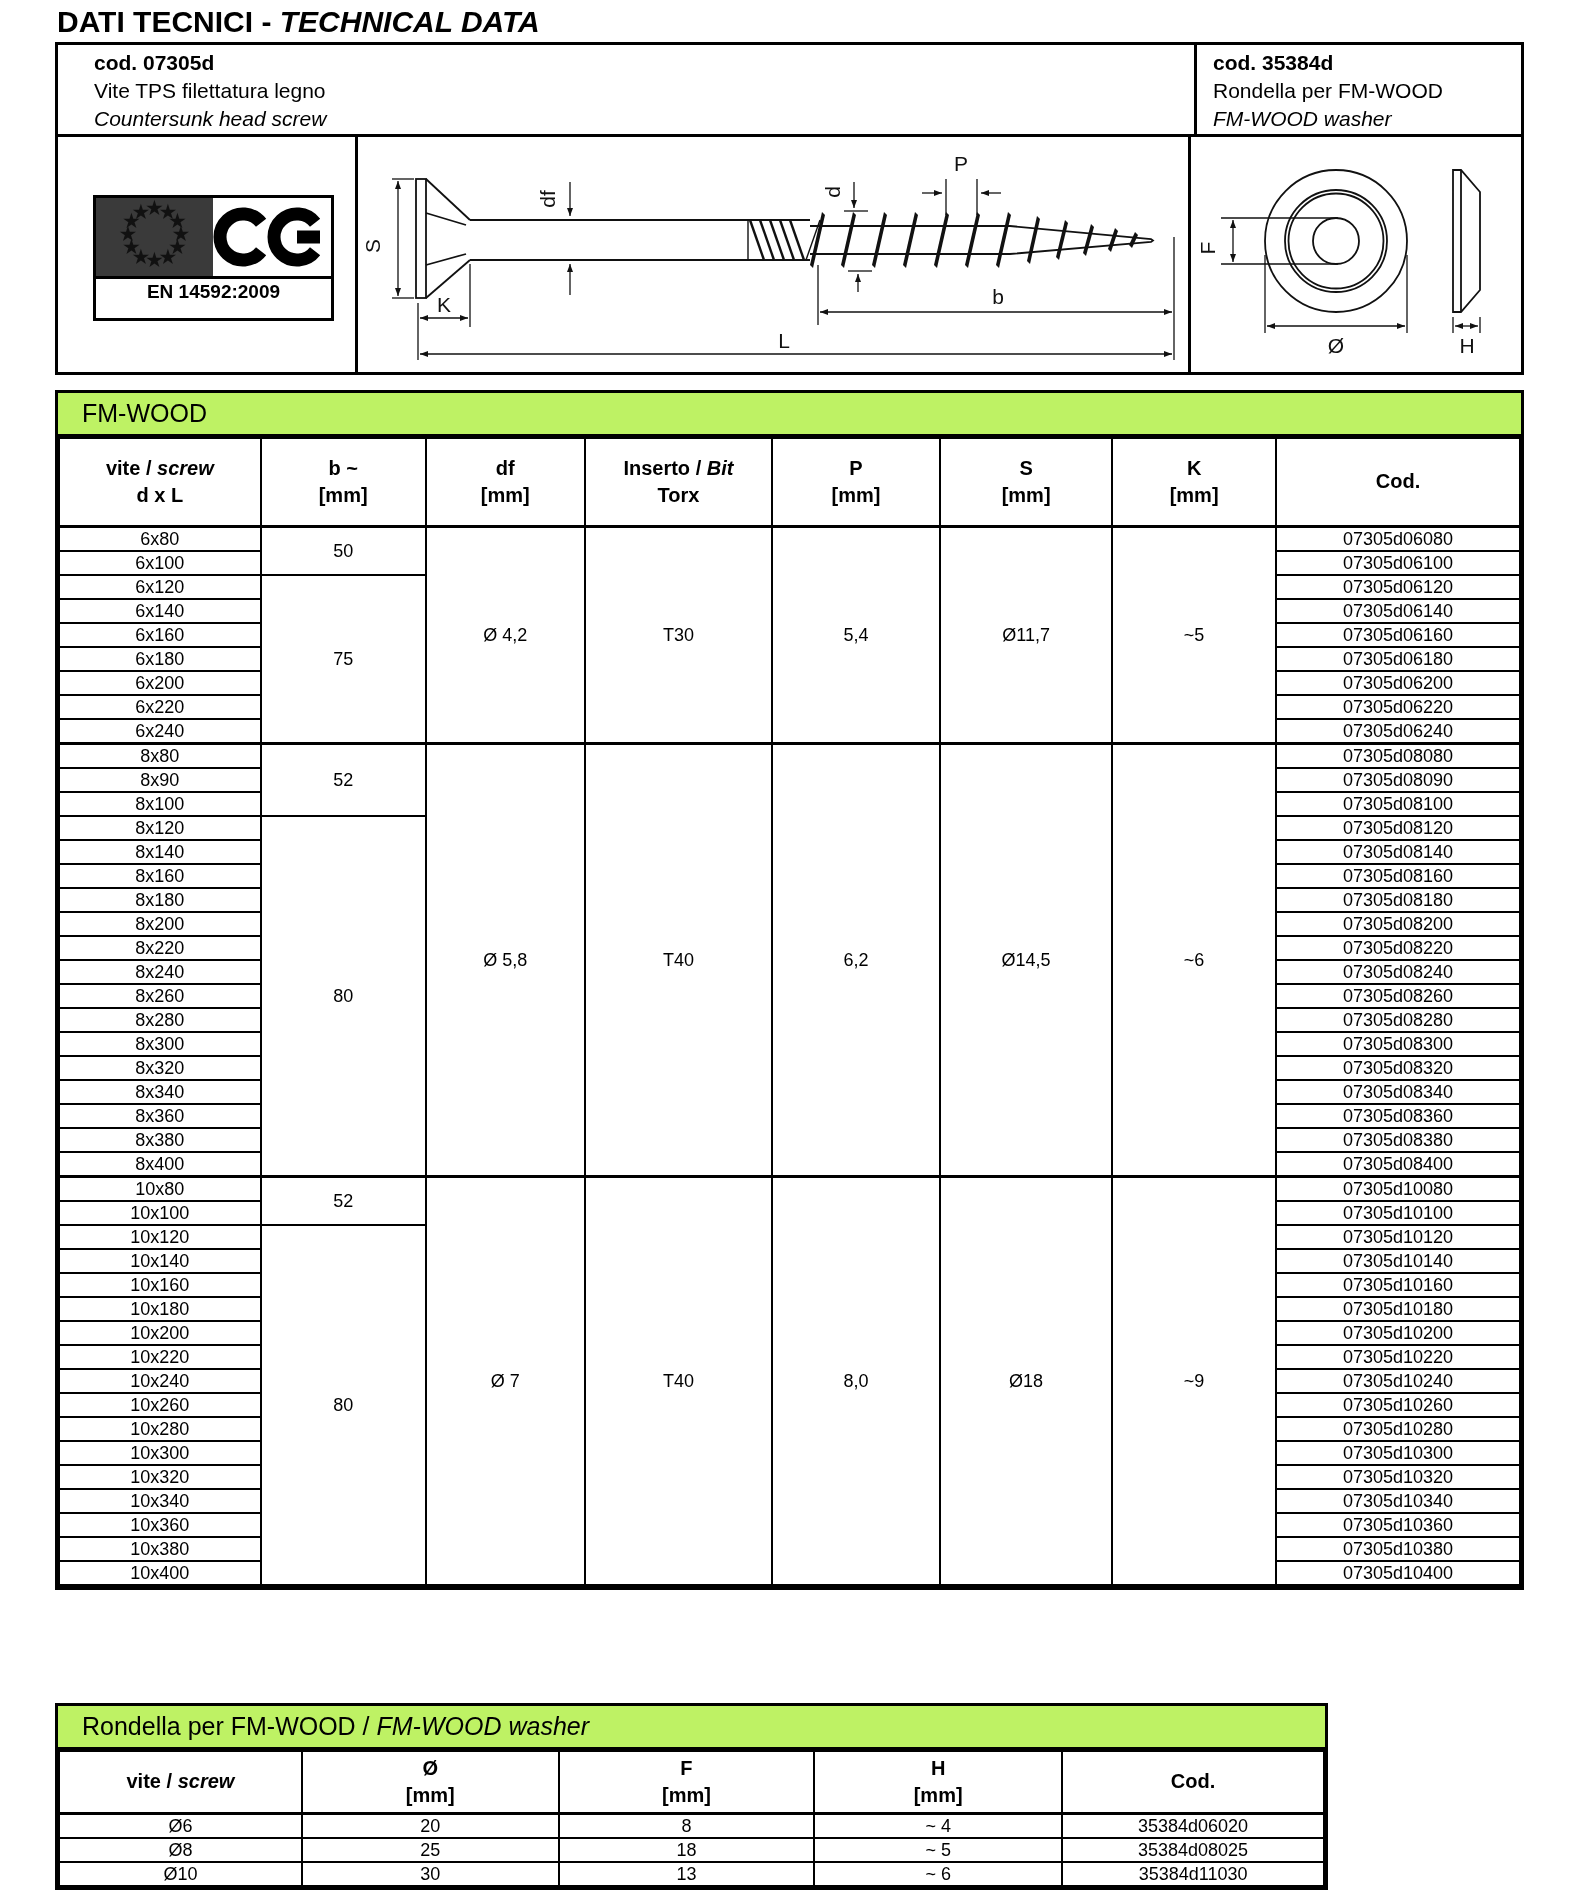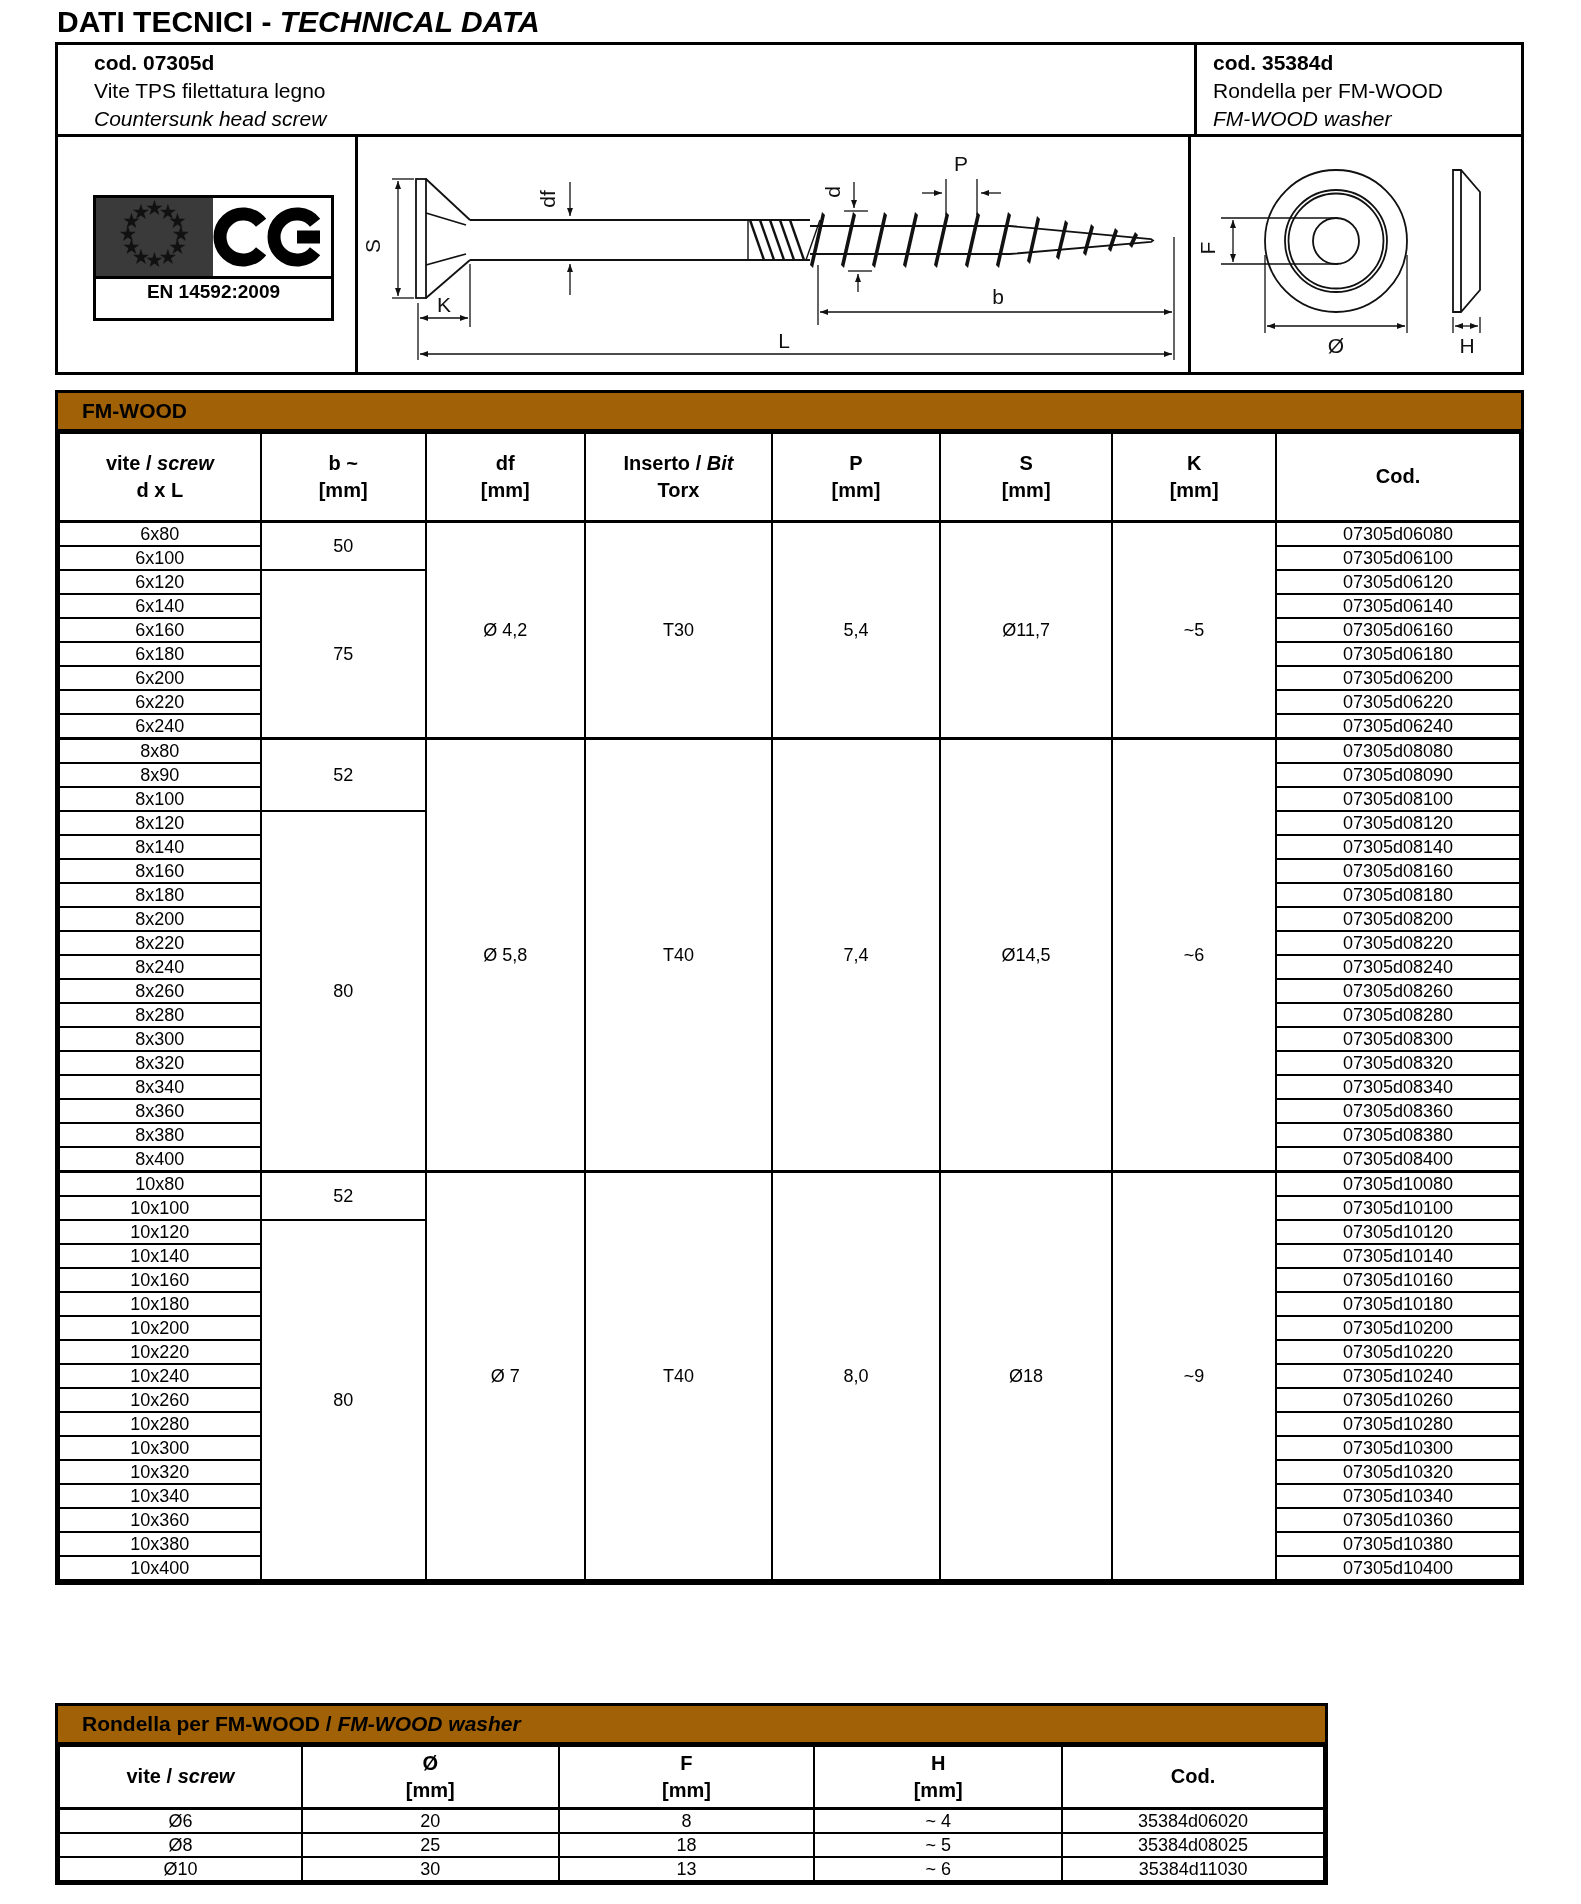--- a/index.html
+++ b/index.html
@@ -35,22 +35,22 @@
   .ce-flag { width:117px; background:#3a3a3a; flex:none; }
   .ce-letters { flex:1; display:flex; align-items:center; justify-content:center; background:#fff; }
   .ce-bar { border-top:3px solid #000; height:42px; text-align:center; font-weight:bold;
             font-size:19px; line-height:26px; letter-spacing:0px; }
 
   svg text { font-family:"Liberation Sans", sans-serif; font-size:21px; fill:#111; }
   .diagram-svg { position:absolute; left:0; top:0; }
 
   
   .tbl-wrap { border:3px solid #000; background:#fff; }
-  .sect-bar { background:#a16207; border-bottom:3px solid #000; font-weight:bold;
-              font-size:21px; padding:6px 0 6px 24px; }
+  .sect-bar { background:#bef264; border-bottom:3px solid #000; font-weight:normal;
+              font-size:25px; padding:6px 0 6px 24px; }
   .sect-bar .it { font-style:italic; }
   table { border-collapse:collapse; width:100%; table-layout:fixed; }
   th, td { border:2px solid #000; text-align:center; padding:0; }
   th { font-weight:bold; font-size:20px; height:88px; border-bottom:3px solid #000; line-height:27px; }
   th .it { font-style:italic; }
   td { font-size:18px; height:24px; line-height:22px; }
   .sb { border-bottom-width:3px !important; }
   .washer-tbl th { height:62px; }
   .washer-tbl td { height:24px; }
 
@@ -317,21 +317,21 @@
         </tr>
         <tr>
           <td class="sb">6x240</td>
           <td class="sb">07305d06240</td>
         </tr>
         <tr>
           <td>8x80</td>
           <td rowspan="3">52</td>
           <td class="sb" rowspan="18">Ø 5,8</td>
           <td class="sb" rowspan="18">T40</td>
-          <td class="sb" rowspan="18">7,4</td>
+          <td class="sb" rowspan="18">6,2</td>
           <td class="sb" rowspan="18">Ø14,5</td>
           <td class="sb" rowspan="18">~6</td>
           <td>07305d08080</td>
         </tr>
         <tr>
           <td>8x90</td>
           <td>07305d08090</td>
         </tr>
         <tr>
           <td>8x100</td>

